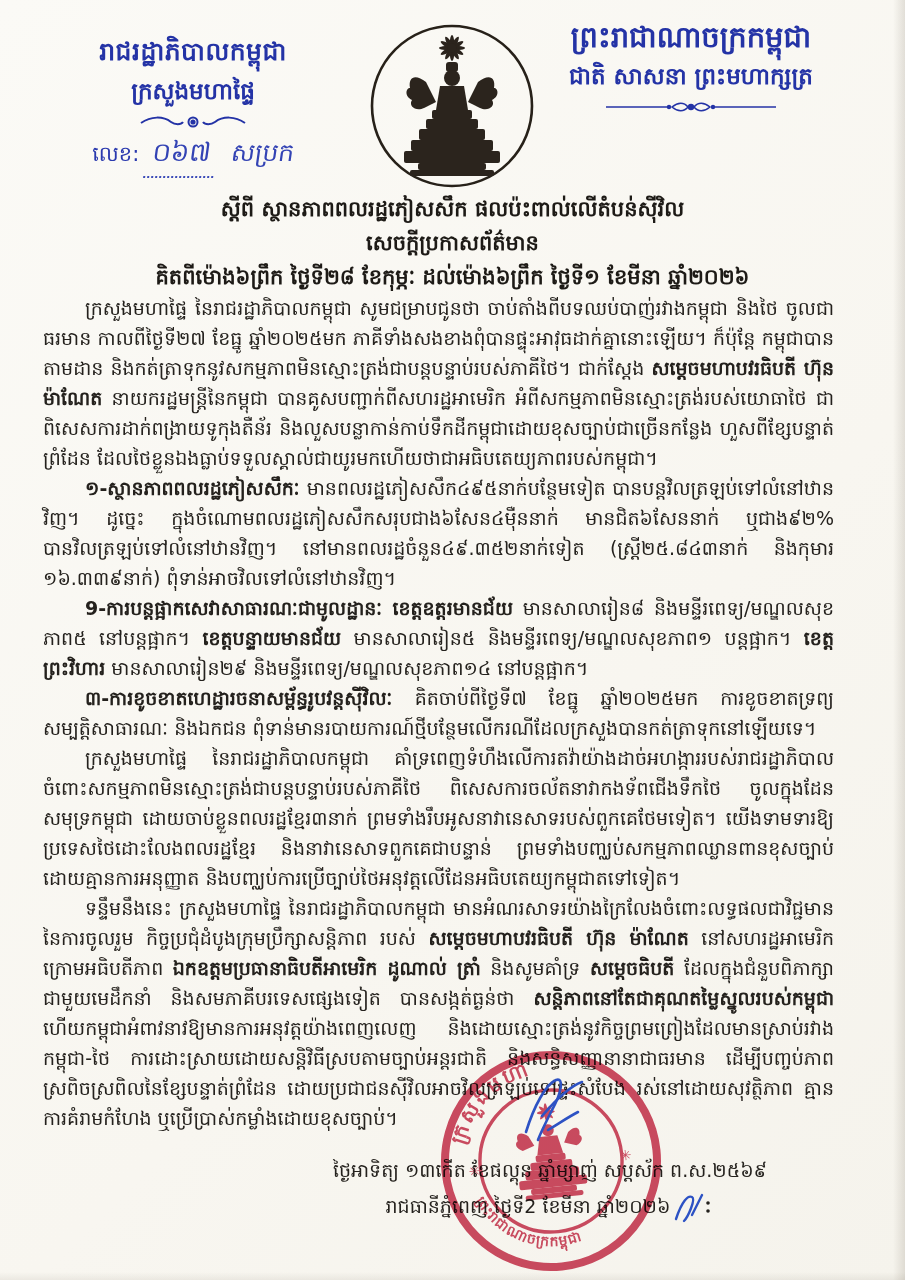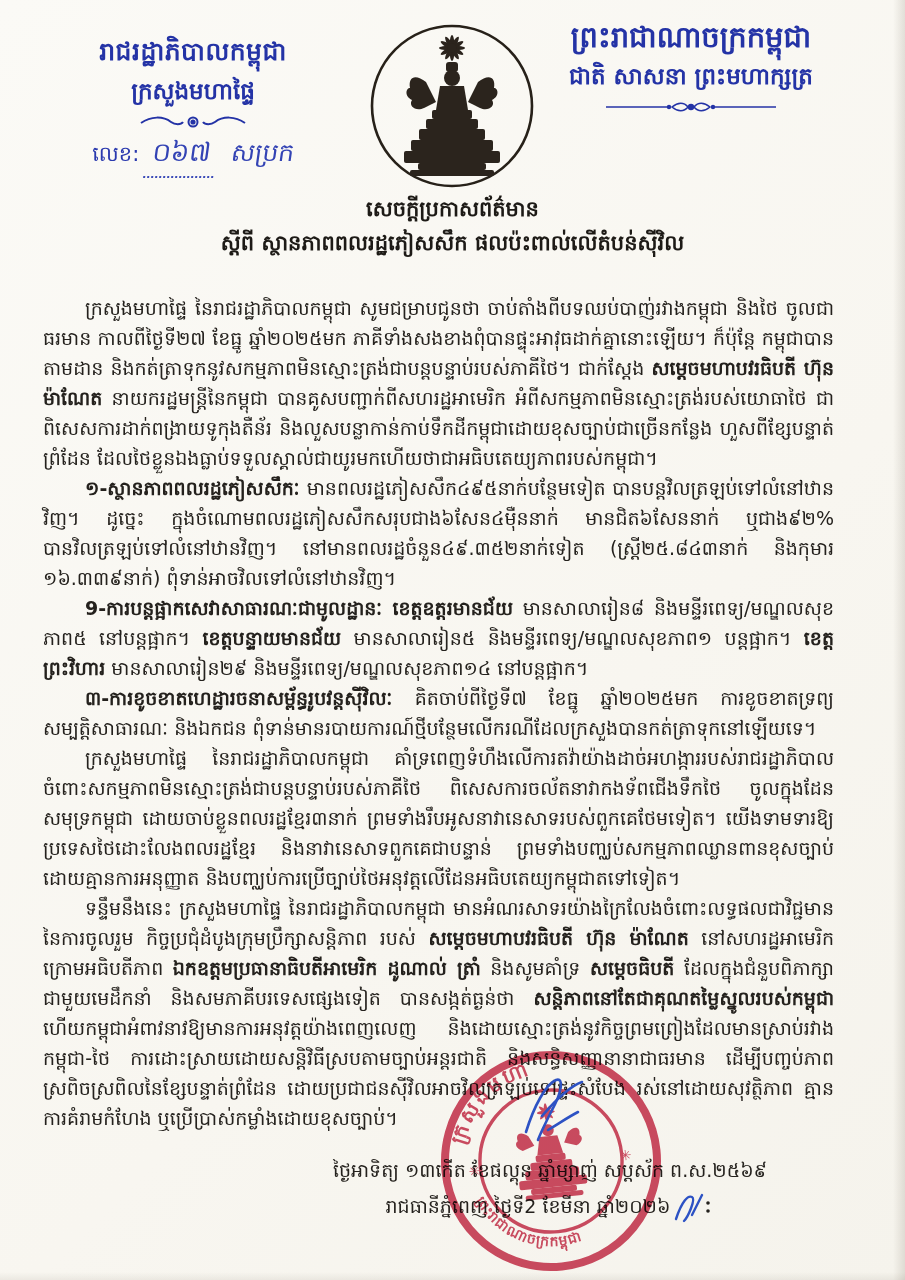--- a/index.html
+++ b/index.html
@@ -120,22 +120,23 @@
         <path d="M66 7 C 72 2, 78 2, 82 7 C 78 12, 72 12, 66 7 Z"></path>
         <path d="M104 7 C 98 2, 92 2, 88 7 C 92 12, 98 12, 104 7 Z"></path>
         <circle cx="85" cy="7" r="2.4" fill="#2433a6"></circle>
         <circle cx="63" cy="7" r="1.4" fill="#2433a6"></circle>
         <circle cx="107" cy="7" r="1.4" fill="#2433a6"></circle>
       </g>
     </svg>
   </div>
 
   <div class="title-block">
+    <div>ស្តីពី ស្ថានភាពពលរដ្ឋភៀសសឹក ផលប៉ះពាល់លើតំបន់ស៊ីវិល</div>
     <div>សេចក្តីប្រកាសព័ត៌មាន</div>
-    <div>ស្តីពី ស្ថានភាពពលរដ្ឋភៀសសឹក ផលប៉ះពាល់លើតំបន់ស៊ីវិល</div>
+    <div>គិតពីម៉ោង៦ព្រឹក ថ្ងៃទី២៨ ខែកុម្ភៈ ដល់ម៉ោង៦ព្រឹក ថ្ងៃទី១ ខែមីនា ឆ្នាំ២០២៦</div>
   </div>
 
   <div class="doc-body">
       <p><span>ក្រសួងមហាផ្ទៃ នៃរាជរដ្ឋាភិបាលកម្ពុជា សូមជម្រាបជូនថា ចាប់តាំងពីបទឈប់បាញ់រវាងកម្ពុជា និងថៃ ចូលជាធរមាន កាលពីថ្ងៃទី២៧ ខែធ្នូ ឆ្នាំ២០២៥មក ភាគីទាំងសងខាងពុំបានផ្ទុះអាវុធដាក់គ្នានោះឡើយ។ ក៏ប៉ុន្តែ កម្ពុជាបានតាមដាន និងកត់ត្រាទុកនូវសកម្មភាពមិនស្មោះត្រង់ជាបន្តបន្ទាប់របស់ភាគីថៃ។ ជាក់ស្តែង </span><span class="b">សម្តេចមហាបវរធិបតី ហ៊ុន ម៉ាណែត</span><span> នាយករដ្ឋមន្ត្រីនៃកម្ពុជា បានគូសបញ្ជាក់ពីសហរដ្ឋអាមេរិក អំពីសកម្មភាពមិនស្មោះត្រង់របស់យោធាថៃ ជាពិសេសការដាក់ពង្រាយទូកុងតឺន័រ និងលួសបន្លាកាន់កាប់ទឹកដីកម្ពុជាដោយខុសច្បាប់ជាច្រើនកន្លែង ហួសពីខ្សែបន្ទាត់ព្រំដែន ដែលថៃខ្លួនឯងធ្លាប់ទទួលស្គាល់ជាយូរមកហើយថាជាអធិបតេយ្យភាពរបស់កម្ពុជា។</span></p>
       <p><span class="b">១-ស្ថានភាពពលរដ្ឋភៀសសឹកៈ </span><span>មានពលរដ្ឋភៀសសឹក៤៩៥នាក់បន្ថែមទៀត បានបន្តវិលត្រឡប់ទៅលំនៅឋានវិញ។ ដូច្នេះ ក្នុងចំណោមពលរដ្ឋភៀសសឹកសរុបជាង៦សែន៤មុឺននាក់ មានជិត៦សែននាក់ ឬជាង៩២% បានវិលត្រឡប់ទៅលំនៅឋានវិញ។ នៅមានពលរដ្ឋចំនួន៤៩.៣៥២នាក់ទៀត (ស្ត្រី២៥.៨៤៣នាក់ និងកុមារ ១៦.៣៣៩នាក់) ពុំទាន់អាចវិលទៅលំនៅឋានវិញ។</span></p>
       <p><span class="b">9-ការបន្តផ្អាកសេវាសាធារណៈជាមូលដ្ឋានៈ </span><span class="b">ខេត្តឧត្តរមានជ័យ</span><span> មានសាលារៀន៨ និងមន្ទីរពេទ្យ/មណ្ឌលសុខភាព៥ នៅបន្តផ្អាក។ </span><span class="b">ខេត្តបន្ទាយមានជ័យ</span><span> មានសាលារៀន៥ និងមន្ទីរពេទ្យ/មណ្ឌលសុខភាព១ បន្តផ្អាក។ </span><span class="b">ខេត្តព្រះវិហារ</span><span> មានសាលារៀន២៩ និងមន្ទីរពេទ្យ/មណ្ឌលសុខភាព១៤ នៅបន្តផ្អាក។</span></p>
       <p><span class="b">៣-ការខូចខាតហេដ្ឋារចនាសម្ព័ន្ធរូបវន្តស៊ីវិលៈ </span><span>គិតចាប់ពីថ្ងៃទី៧ ខែធ្នូ ឆ្នាំ២០២៥មក ការខូចខាតទ្រព្យសម្បត្តិសាធារណៈ និងឯកជន ពុំទាន់មានរបាយការណ៍ថ្មីបន្ថែមលើករណីដែលក្រសួងបានកត់ត្រាទុកនៅឡើយទេ។</span></p>
       <p><span>ក្រសួងមហាផ្ទៃ នៃរាជរដ្ឋាភិបាលកម្ពុជា គាំទ្រពេញទំហឹងលើការតវ៉ាយ៉ាងដាច់អហង្ការរបស់រាជរដ្ឋាភិបាល ចំពោះសកម្មភាពមិនស្មោះត្រង់ជាបន្តបន្ទាប់របស់ភាគីថៃ ពិសេសការចល័តនាវាកងទ័ពជើងទឹកថៃ ចូលក្នុងដែនសមុទ្រកម្ពុជា ដោយចាប់ខ្លួនពលរដ្ឋខ្មែរ៣នាក់ ព្រមទាំងរឹបអូសនាវានេសាទរបស់ពួកគេថែមទៀត។ យើងទាមទារឱ្យប្រទេសថៃដោះលែងពលរដ្ឋខ្មែរ និងនាវានេសាទពួកគេជាបន្ទាន់ ព្រមទាំងបញ្ឈប់សកម្មភាពឈ្លានពានខុសច្បាប់ដោយគ្មានការអនុញ្ញាត និងបញ្ឈប់ការប្រើច្បាប់ថៃអនុវត្តលើដែនអធិបតេយ្យកម្ពុជាតទៅទៀត។</span></p>
       <p><span>ទន្ទឹមនឹងនេះ ក្រសួងមហាផ្ទៃ នៃរាជរដ្ឋាភិបាលកម្ពុជា មានអំណរសាទរយ៉ាងក្រៃលែងចំពោះលទ្ធផលជាវិជ្ជមាន នៃការចូលរួម កិច្ចប្រជុំដំបូងក្រុមប្រឹក្សាសន្តិភាព របស់ </span><span class="b">សម្តេចមហាបវរធិបតី ហ៊ុន ម៉ាណែត</span><span> នៅសហរដ្ឋអាមេរិក ក្រោមអធិបតីភាព </span><span class="b">ឯកឧត្តមប្រធានាធិបតីអាមេរិក ដូណាល់ ត្រាំ</span><span> និងសូមគាំទ្រ </span><span class="b">សម្តេចធិបតី</span><span> ដែលក្នុងជំនួបពិភាក្សាជាមួយមេដឹកនាំ និងសមភាគីបរទេសផ្សេងទៀត បានសង្កត់ធ្ងន់ថា </span><span class="b">សន្តិភាពនៅតែជាគុណតម្លៃស្នូលរបស់កម្ពុជា</span><span> ហើយកម្ពុជាអំពាវនាវឱ្យមានការអនុវត្តយ៉ាងពេញលេញ និងដោយស្មោះត្រង់នូវកិច្ចព្រមព្រៀងដែលមានស្រាប់រវាងកម្ពុជា-ថៃ ការដោះស្រាយដោយសន្តិវិធីស្របតាមច្បាប់អន្តរជាតិ និងសន្ធិសញ្ញានានាជាធរមាន ដើម្បីបញ្ចប់ភាពស្រពិចស្រពិលនៃខ្សែបន្ទាត់ព្រំដែន ដោយប្រជាជនស៊ីវិលអាចវិលត្រឡប់ទៅផ្ទះសំបែង រស់នៅដោយសុវត្ថិភាព គ្មានការគំរាមកំហែង ឬប្រើប្រាស់កម្លាំងដោយខុសច្បាប់។</span></p>
     </div>

